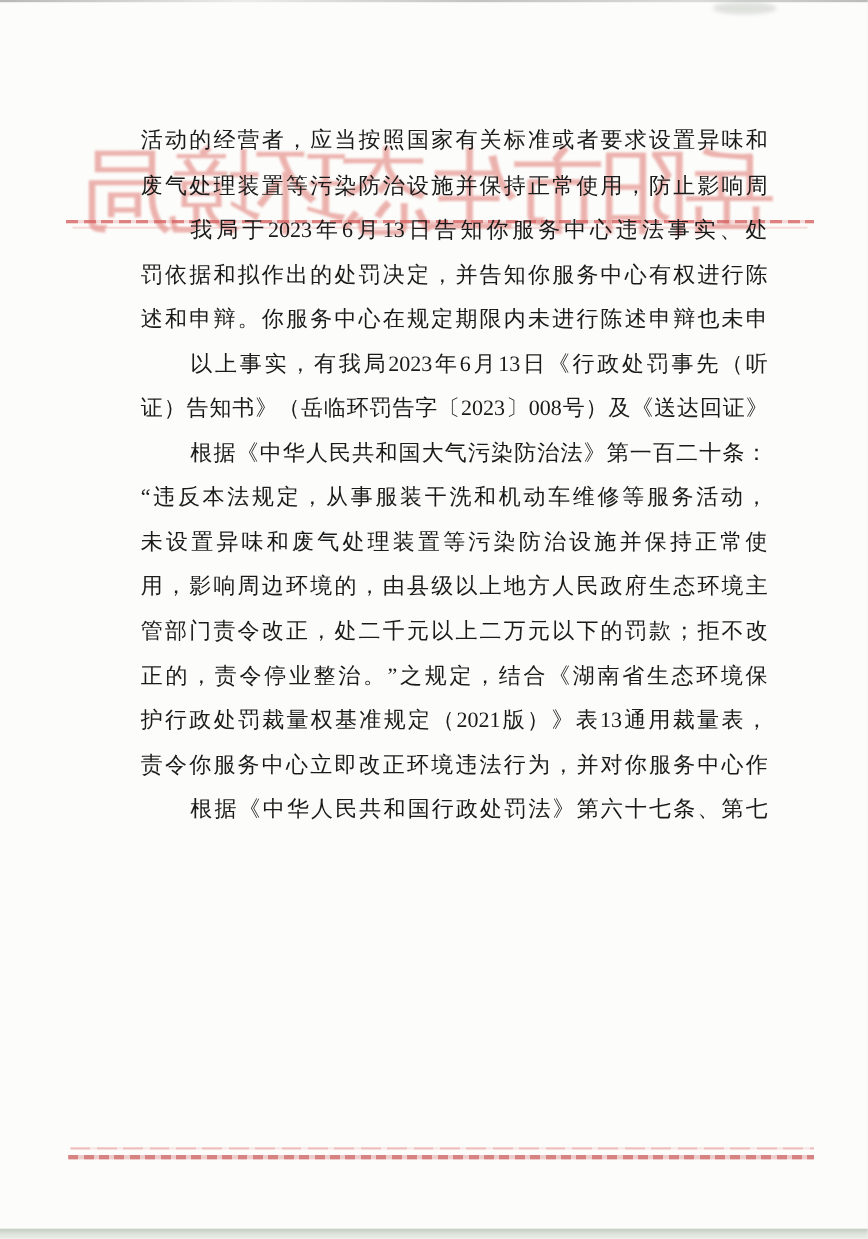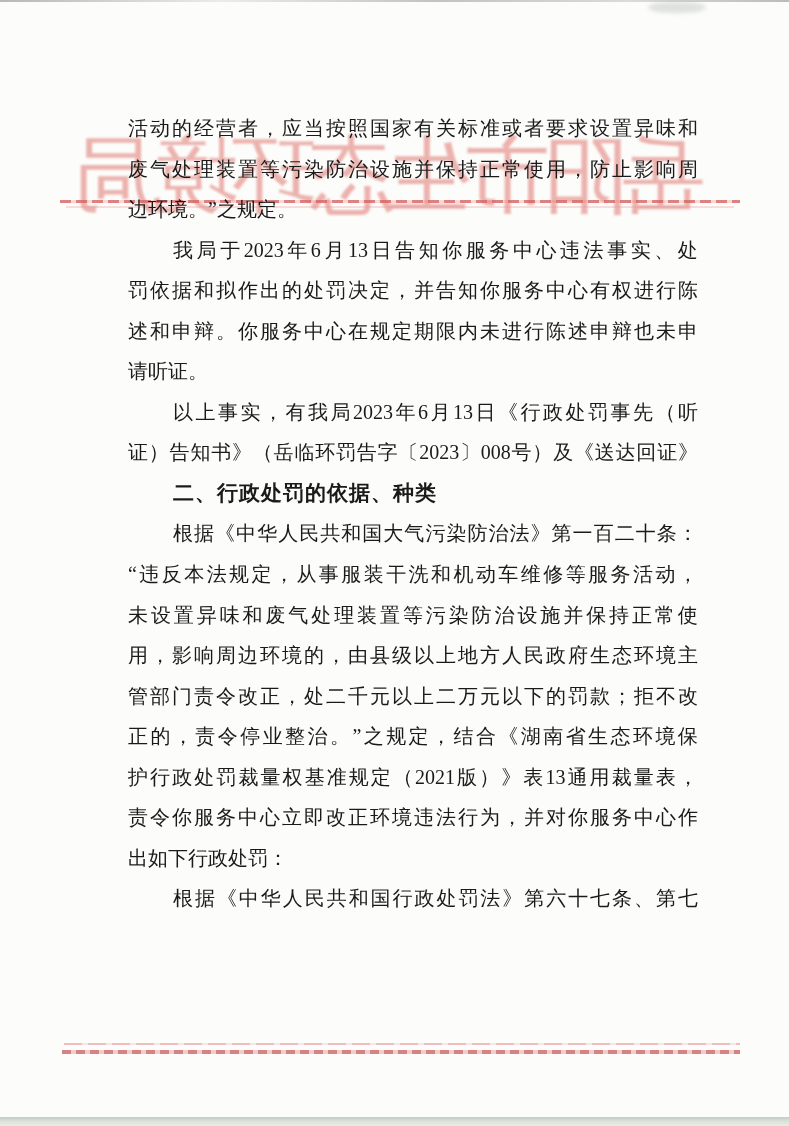--- a/index.html
+++ b/index.html
@@ -121,21 +121,20 @@
         <span>常</span>
         <span>使</span>
         <span>用</span>
         <span>，</span>
         <span>防</span>
         <span>止</span>
         <span>影</span>
         <span>响</span>
         <span>周</span>
       </div>
-      <div class="line">边环境。”之规定。</div>
       <div class="line justify indent">
         <span>我</span>
         <span>局</span>
         <span>于</span>
         <span>2023</span>
         <span>年</span>
         <span>6</span>
         <span>月</span>
         <span>13</span>
         <span>日</span>
@@ -202,21 +201,20 @@
         <span>进</span>
         <span>行</span>
         <span>陈</span>
         <span>述</span>
         <span>申</span>
         <span>辩</span>
         <span>也</span>
         <span>未</span>
         <span>申</span>
       </div>
-      <div class="line">请听证。</div>
       <div class="line justify indent">
         <span>以</span>
         <span>上</span>
         <span>事</span>
         <span>实</span>
         <span>，</span>
         <span>有</span>
         <span>我</span>
         <span>局</span>
         <span>2023</span>
@@ -256,21 +254,20 @@
         <span>号</span>
         <span>）</span>
         <span>及</span>
         <span>《</span>
         <span>送</span>
         <span>达</span>
         <span>回</span>
         <span>证</span>
         <span>》</span>
       </div>
-      <div class="line indent heading">二、行政处罚的依据、种类</div>
       <div class="line justify indent">
         <span>根</span>
         <span>据</span>
         <span>《</span>
         <span>中</span>
         <span>华</span>
         <span>人</span>
         <span>民</span>
         <span>共</span>
         <span>和</span>
@@ -478,21 +475,20 @@
         <span>，</span>
         <span>并</span>
         <span>对</span>
         <span>你</span>
         <span>服</span>
         <span>务</span>
         <span>中</span>
         <span>心</span>
         <span>作</span>
       </div>
-      <div class="line">出如下行政处罚：</div>
       <div class="line justify indent">
         <span>根</span>
         <span>据</span>
         <span>《</span>
         <span>中</span>
         <span>华</span>
         <span>人</span>
         <span>民</span>
         <span>共</span>
         <span>和</span>

